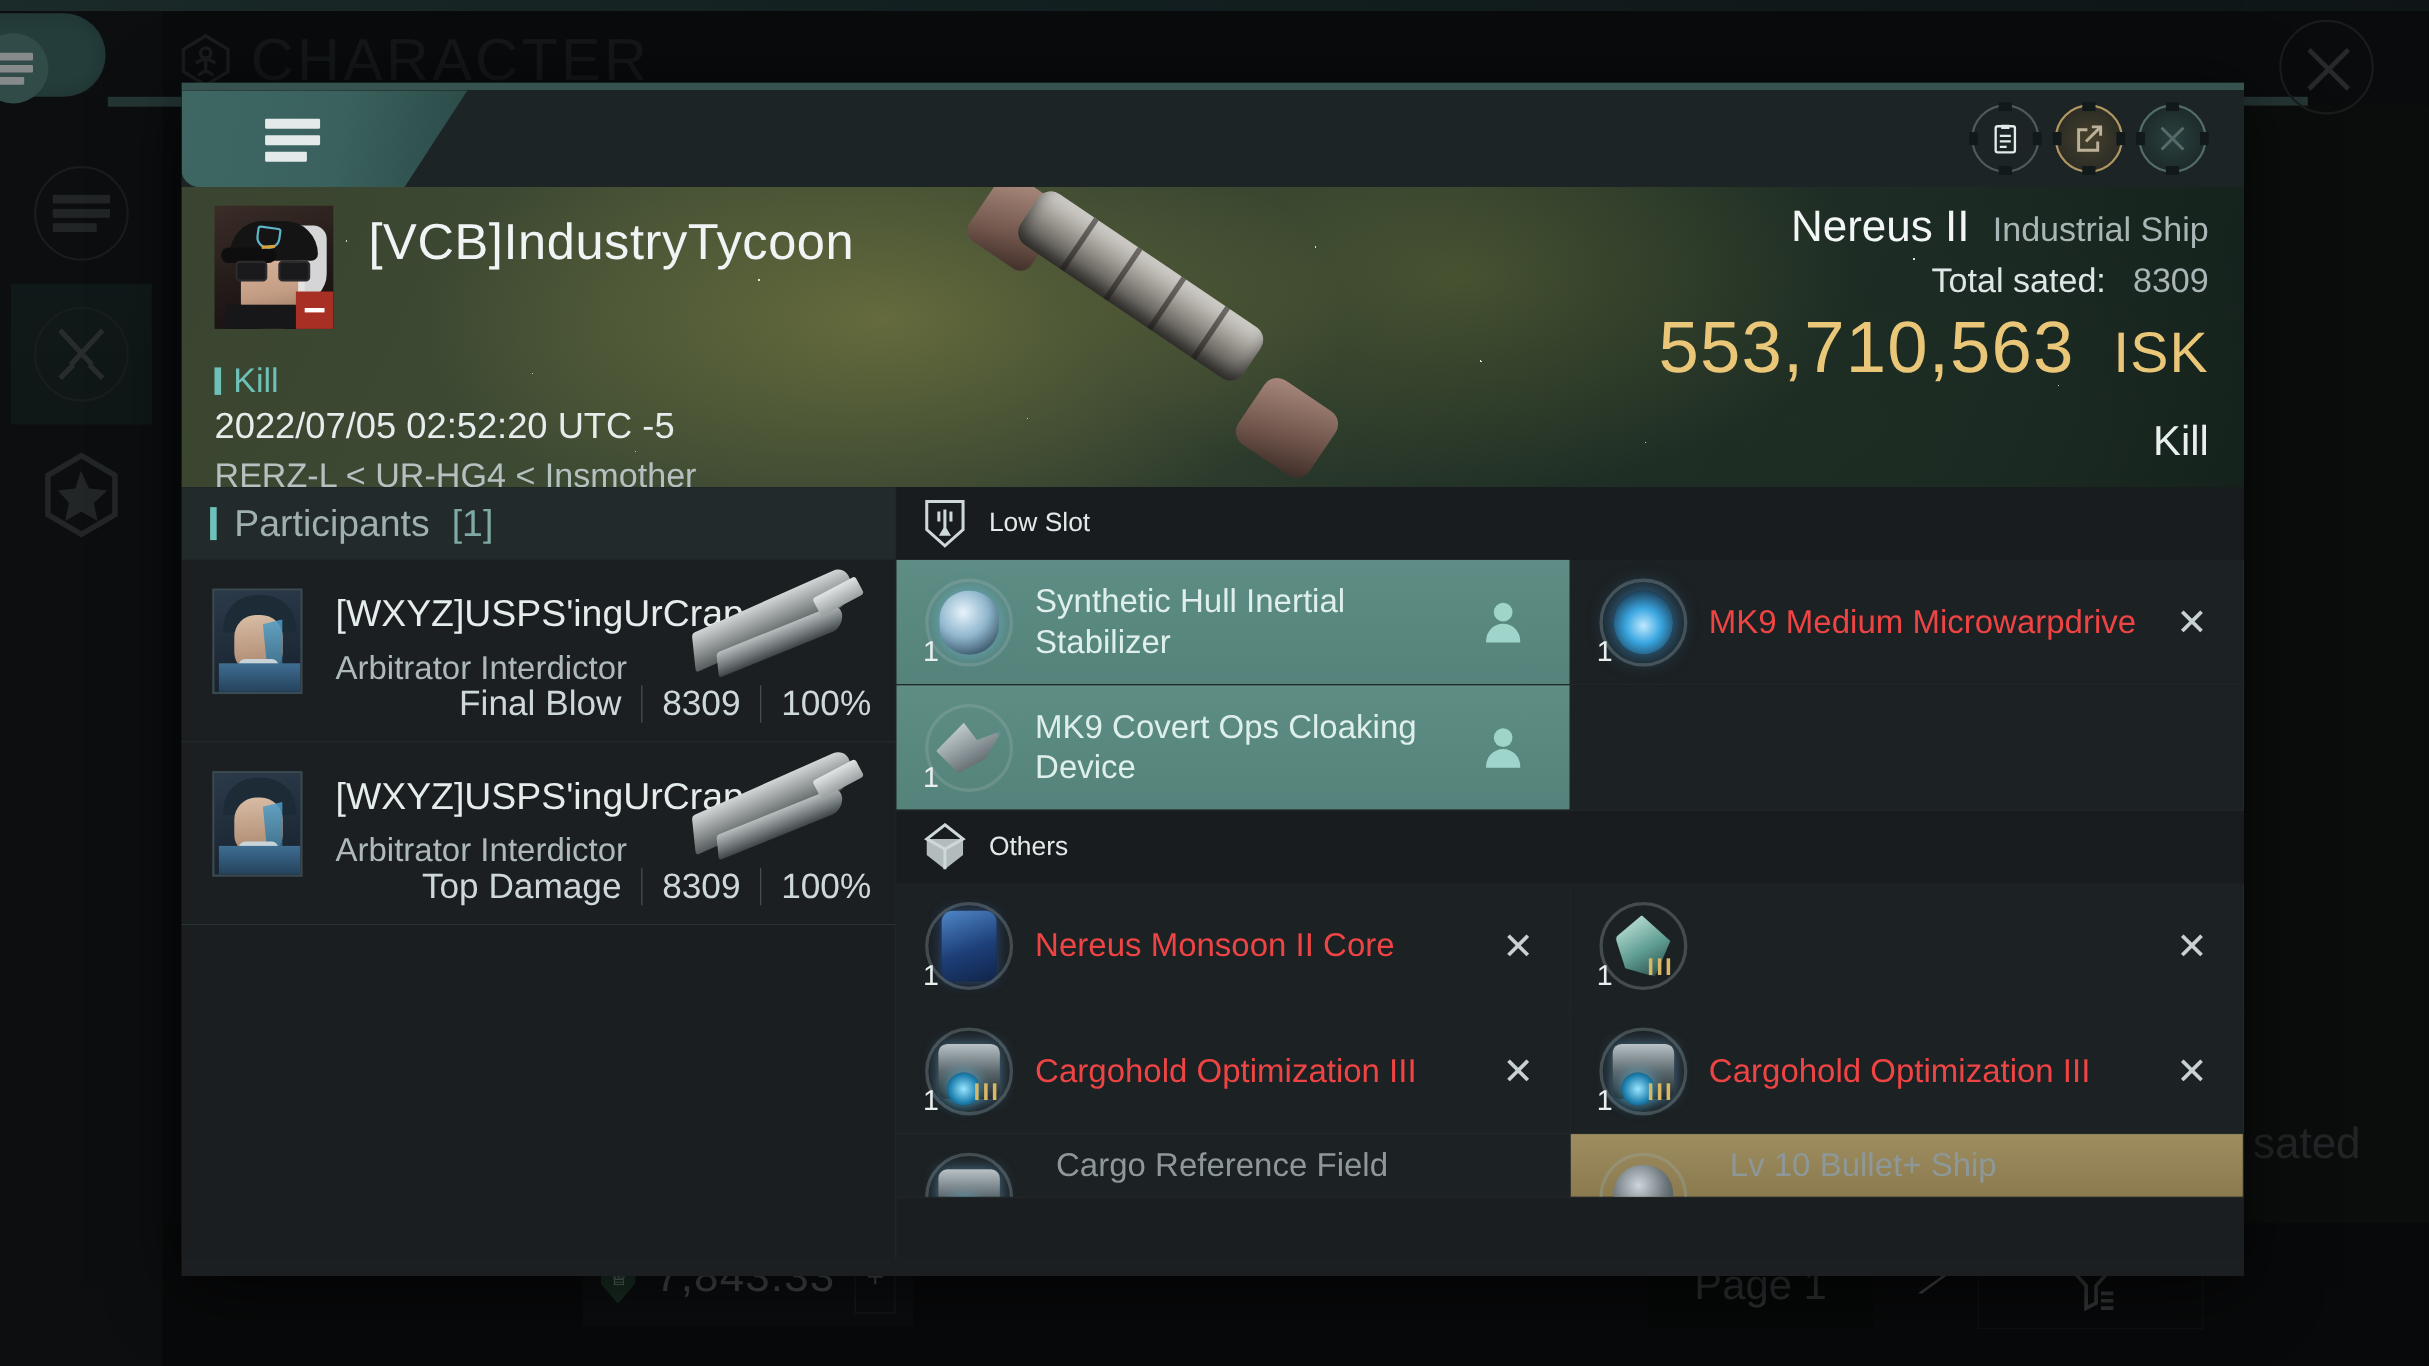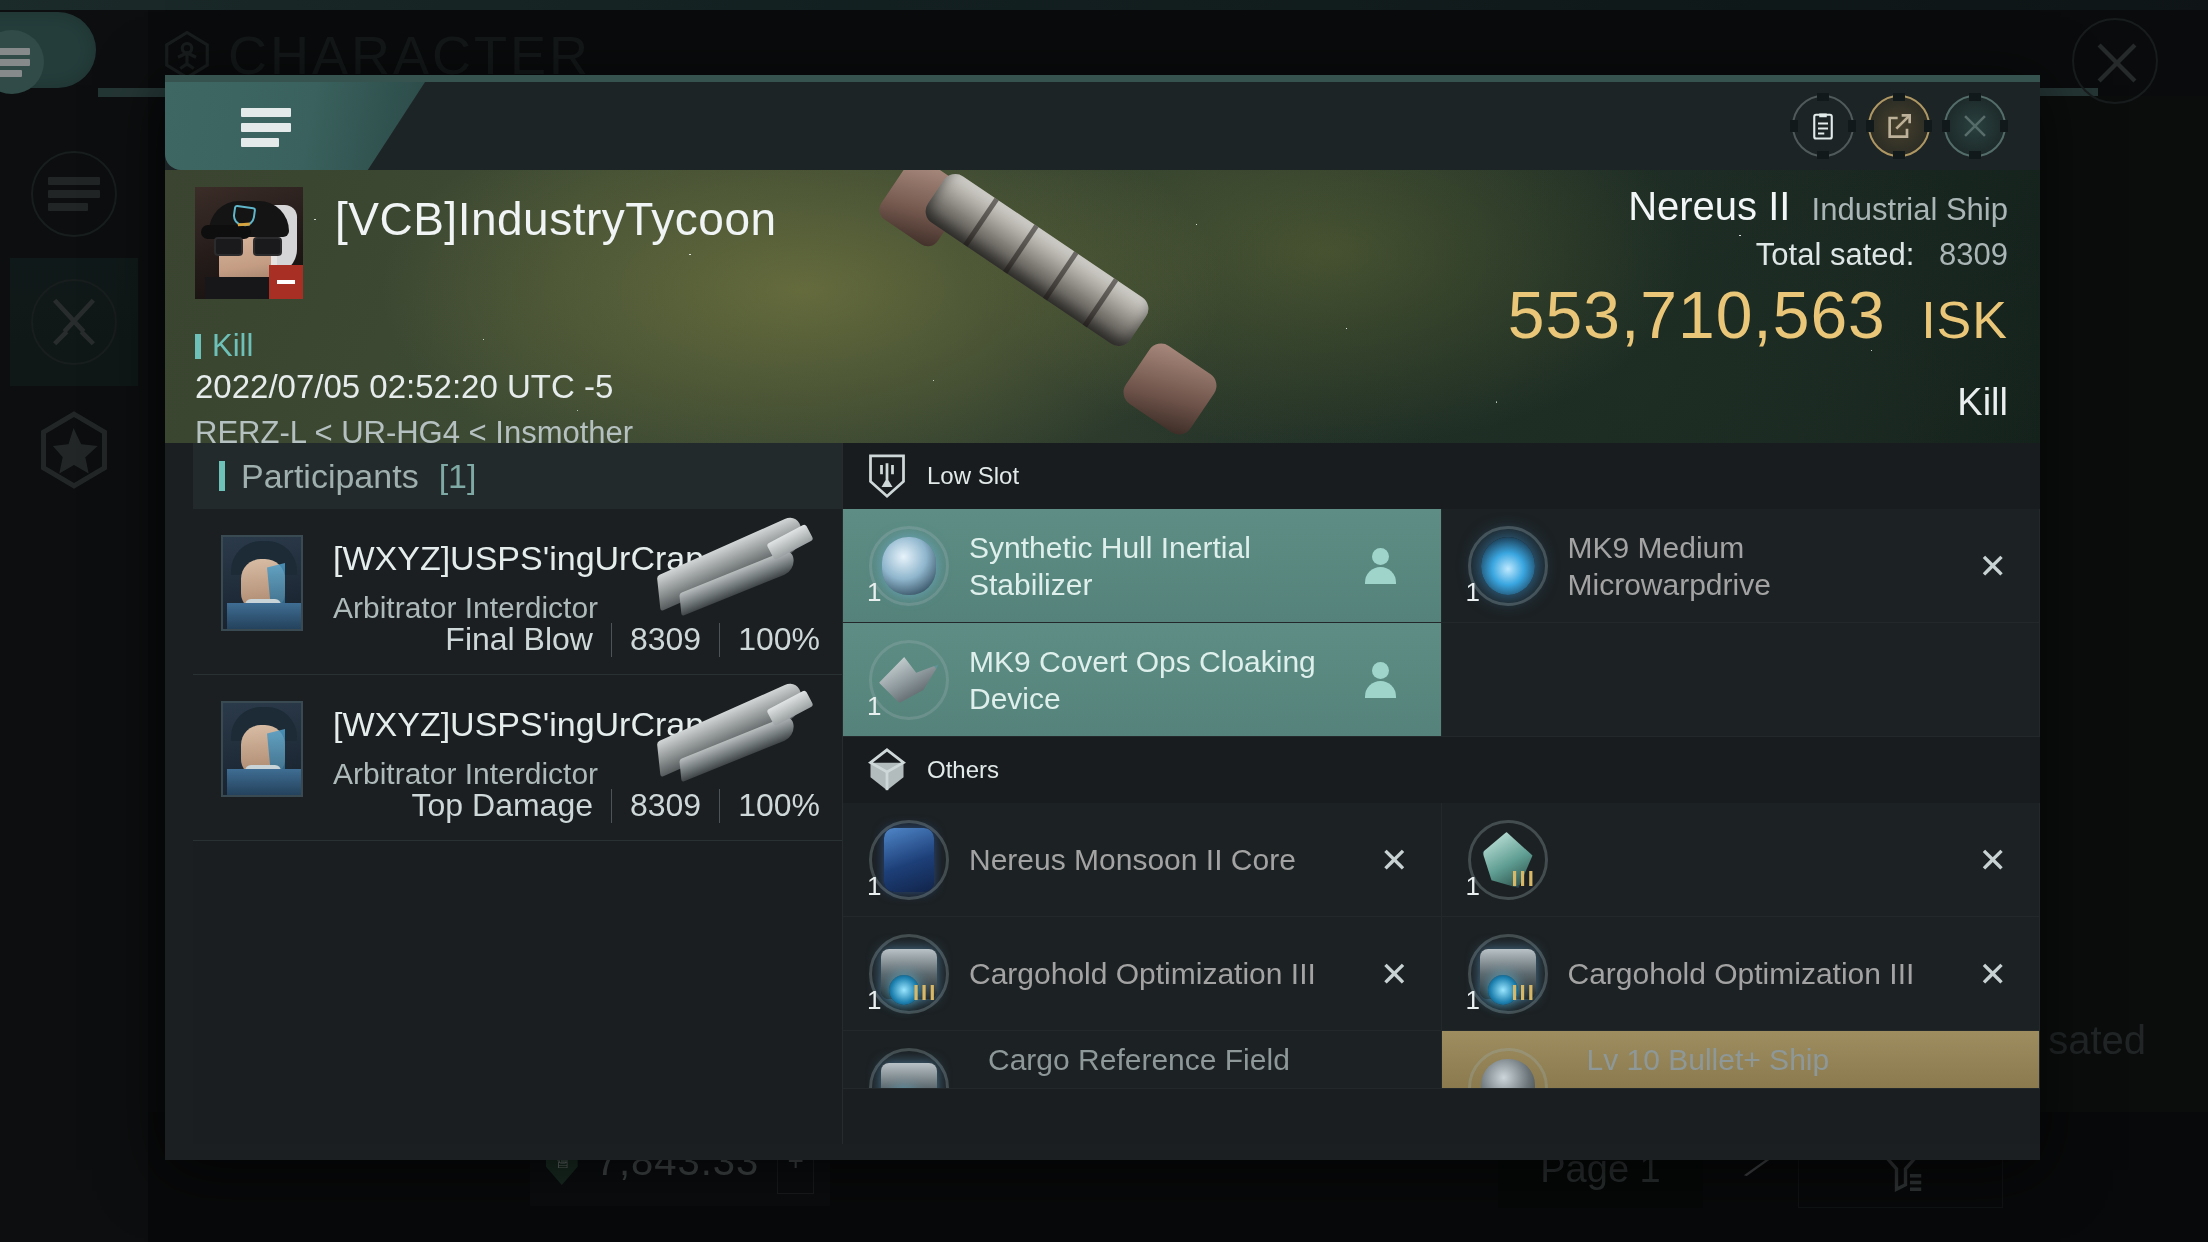--- a/index.html
+++ b/index.html
@@ -227,21 +227,21 @@
   .hero-right { position:absolute; right:32px; top:14px; text-align:right; }
   .hr-ship { font-size:40px; color:#f2f6f6; font-weight:300; }
   .hr-ship .cls { font-size:31px; color:#aab5b5; margin-left:10px; }
   .hr-dmg  { margin-top:8px; font-size:31px; color:#dfe6e6; font-weight:300; }
   .hr-dmg .v { color:#aab5b5; margin-left:16px; }
   .hr-isk  { margin-top:4px; font-size:66px; color:#e9c678; font-weight:300; letter-spacing:1px; }
   .hr-isk .u { font-size:52px; margin-left:16px; }
   .hr-kill { margin-top:28px; font-size:38px; color:#e9eeee; font-weight:300; }
 
   
-  .body { position:absolute; left:0; top:368px; width:100%; bottom:16px; display:flex;padding-left:28px; }
+  .body { position:absolute; left:0; top:368px; width:100%; bottom:16px; display:flex; }
   .col-left  { width:650px; background:#1a1e20; border-right:1px solid #262c2e; }
   .col-right { flex:1; background:#1a1e20; }
 
   .sec-head {
     height:66px; background:#232a2c; display:flex; align-items:center;
     padding-left:26px; gap:16px;
   }
   .sec-head .bar { width:6px; height:30px; background:#6ec1b8; }
   .sec-head .txt { color:#9fb0af; font-size:34px; font-weight:300; }
   .sec-head .cnt { color:#7fa9a4; font-size:34px; font-weight:300; margin-left:4px; }
@@ -318,21 +318,21 @@
   .m-core.cargo::after{ content:""; position:absolute; left:8px; bottom:-6px; width:30px; height:30px;
                  border-radius:50%; background:radial-gradient(circle,#9ae6ff,#1c7fae 60%,#0d3247);
                  box-shadow:0 0 14px rgba(90,210,255,.65); }
   .m-core.cloak{ width:60px; height:46px;
                  background:linear-gradient(150deg,#dfe8ea,#8d989c 50%,#3b4347);
                  clip-path:polygon(0 56%,42% 0,62% 34%,100% 16%,74% 72%,34% 100%); }
   .m-qty { position:absolute; left:4px; bottom:4px; color:#e9eeee; font-size:26px; font-weight:300; }
   .m-rank{ position:absolute; left:50px; bottom:14px; color:#d8b766; font-size:22px;
            letter-spacing:2px; font-weight:700; }
   .m-name{ position:absolute; left:126px; right:92px; top:50%; transform:translateY(-50%);
-           color:#a3a3a3; font-size:30px; font-weight:300; line-height:1.25; }
+           color:#ef4444; font-size:30px; font-weight:300; line-height:1.25; }
   .m-person { position:absolute; right:46px; top:50%; transform:translateY(-50%);
               width:30px; height:36px; }
   .m-person b{ position:absolute; left:7px; top:0; width:17px; height:17px; border-radius:50%;
               background:#9fd4cb; display:block; }
   .m-person i{ position:absolute; left:0; bottom:0; width:31px; height:17px;
               border-radius:16px 16px 0 0; background:#9fd4cb; display:block; }
   .m-x { position:absolute; right:32px; top:50%; transform:translateY(-50%);
          color:#c9d2d2; font-size:34px; font-weight:300; cursor:pointer; }
 
   .mod.cut { height:58px; overflow:hidden; }

